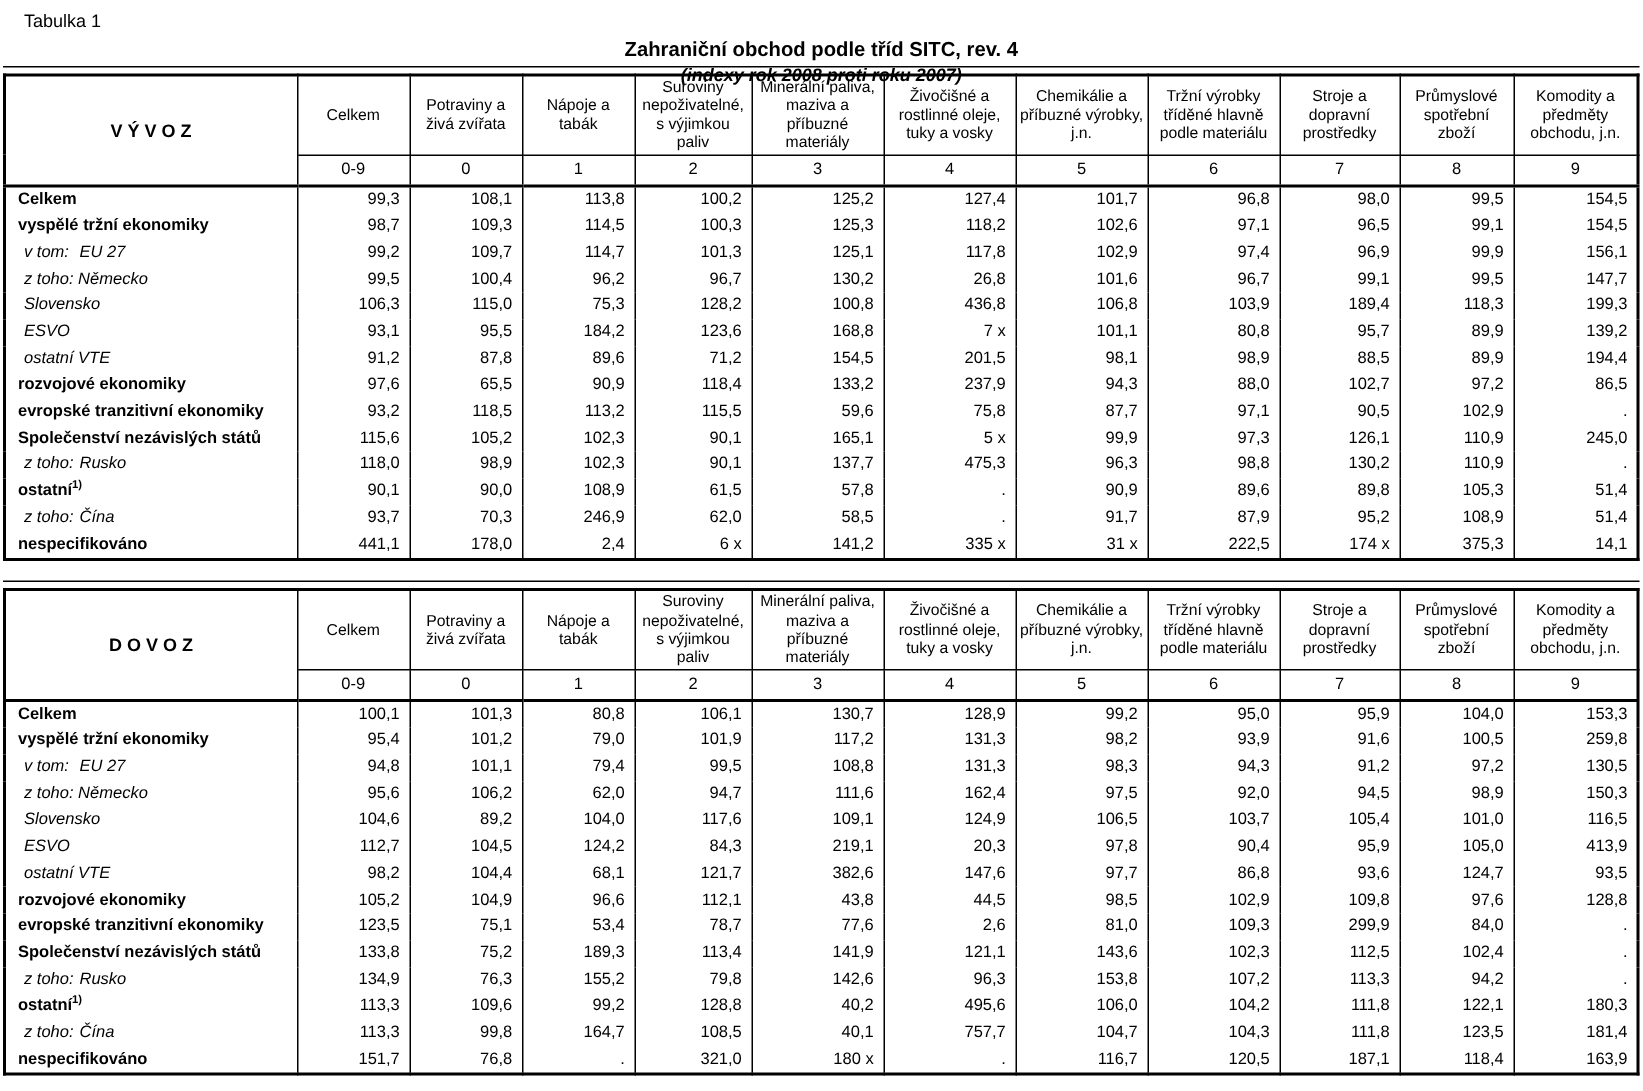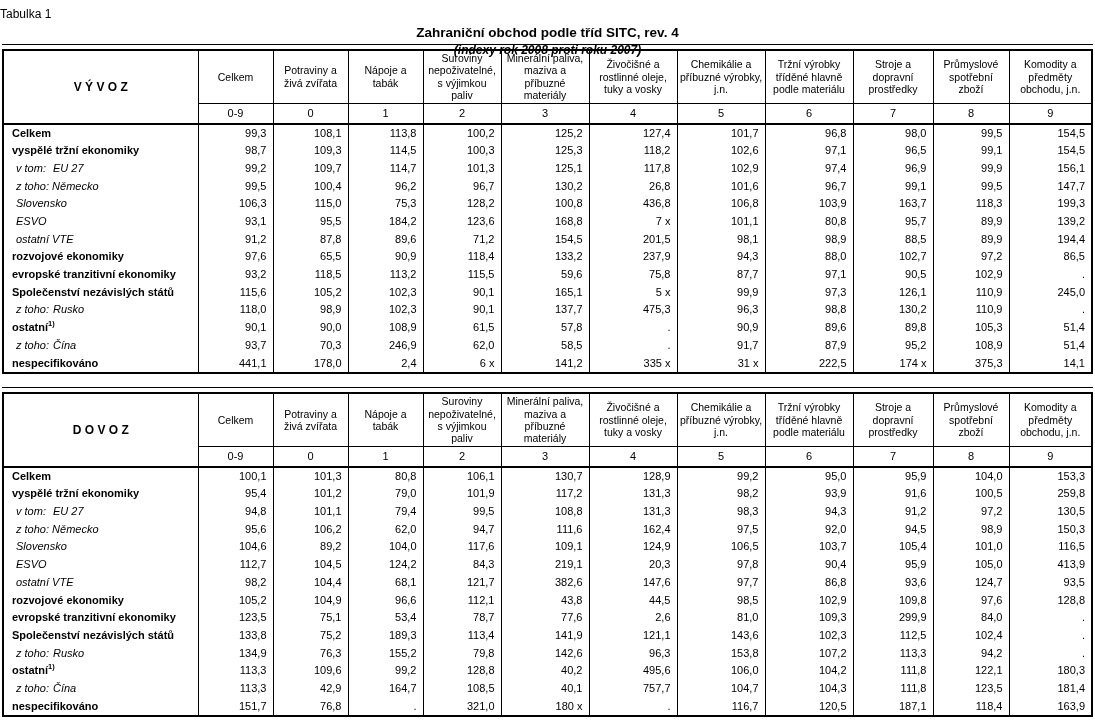--- a/index.html
+++ b/index.html
@@ -2,21 +2,21 @@
 <html><head>
 <meta charset="utf-8">
 <style>
   html,body { margin:0; padding:0; }
   body {
     width:1095px; height:727px; background:#fff; color:#000;
     font-family:"Liberation Sans","DejaVu Sans",sans-serif;
     position:relative; overflow:hidden;
   }
   .hdr { position:relative; height:44px; }
-  .tabulka { position:absolute; left:0; top:7px; font-size:12px; }
+  .tabulka { position:absolute; left:16px; top:7px; font-size:12px; }
   .title { text-align:center; font-weight:bold; font-size:13.5px; padding-top:25px; }
   .subtitle { text-align:center; font-weight:bold; font-size:12px; margin-top:3px;font-style:italic; }
 
   .tbl-wrap { margin:0 2px 13px 2px; border-top:1px solid #000; padding-top:4px; }
   table { border-collapse:collapse; table-layout:fixed; width:100%;
           border:2px solid #000; }
   th, td { overflow:hidden; }
   thead th { border:1px solid #000; font-weight:normal; font-size:10.5px; line-height:1.18;
              text-align:center; vertical-align:middle; padding:1px 2px; }
   thead tr.r1 th { height:47px; }
@@ -150,21 +150,21 @@
         <tr>
           <td class="lbl ind3 i"><span>Slovensko</span></td>
           <td>106,3</td>
           <td>115,0</td>
           <td>75,3</td>
           <td>128,2</td>
           <td>100,8</td>
           <td>436,8</td>
           <td>106,8</td>
           <td>103,9</td>
-          <td>163,7</td>
+          <td>189,4</td>
           <td>118,3</td>
           <td>199,3</td>
         </tr>
         <tr>
           <td class="lbl ind1 i"><span>ESVO</span></td>
           <td>93,1</td>
           <td>95,5</td>
           <td>184,2</td>
           <td>123,6</td>
           <td>168,8</td>
@@ -500,21 +500,21 @@
           <td>495,6</td>
           <td>106,0</td>
           <td>104,2</td>
           <td>111,8</td>
           <td>122,1</td>
           <td>180,3</td>
         </tr>
         <tr>
           <td class="lbl ind0 i"><span class="pfx">z toho:</span><span>Čína</span></td>
           <td>113,3</td>
-          <td>42,9</td>
+          <td>99,8</td>
           <td>164,7</td>
           <td>108,5</td>
           <td>40,1</td>
           <td>757,7</td>
           <td>104,7</td>
           <td>104,3</td>
           <td>111,8</td>
           <td>123,5</td>
           <td>181,4</td>
         </tr>

